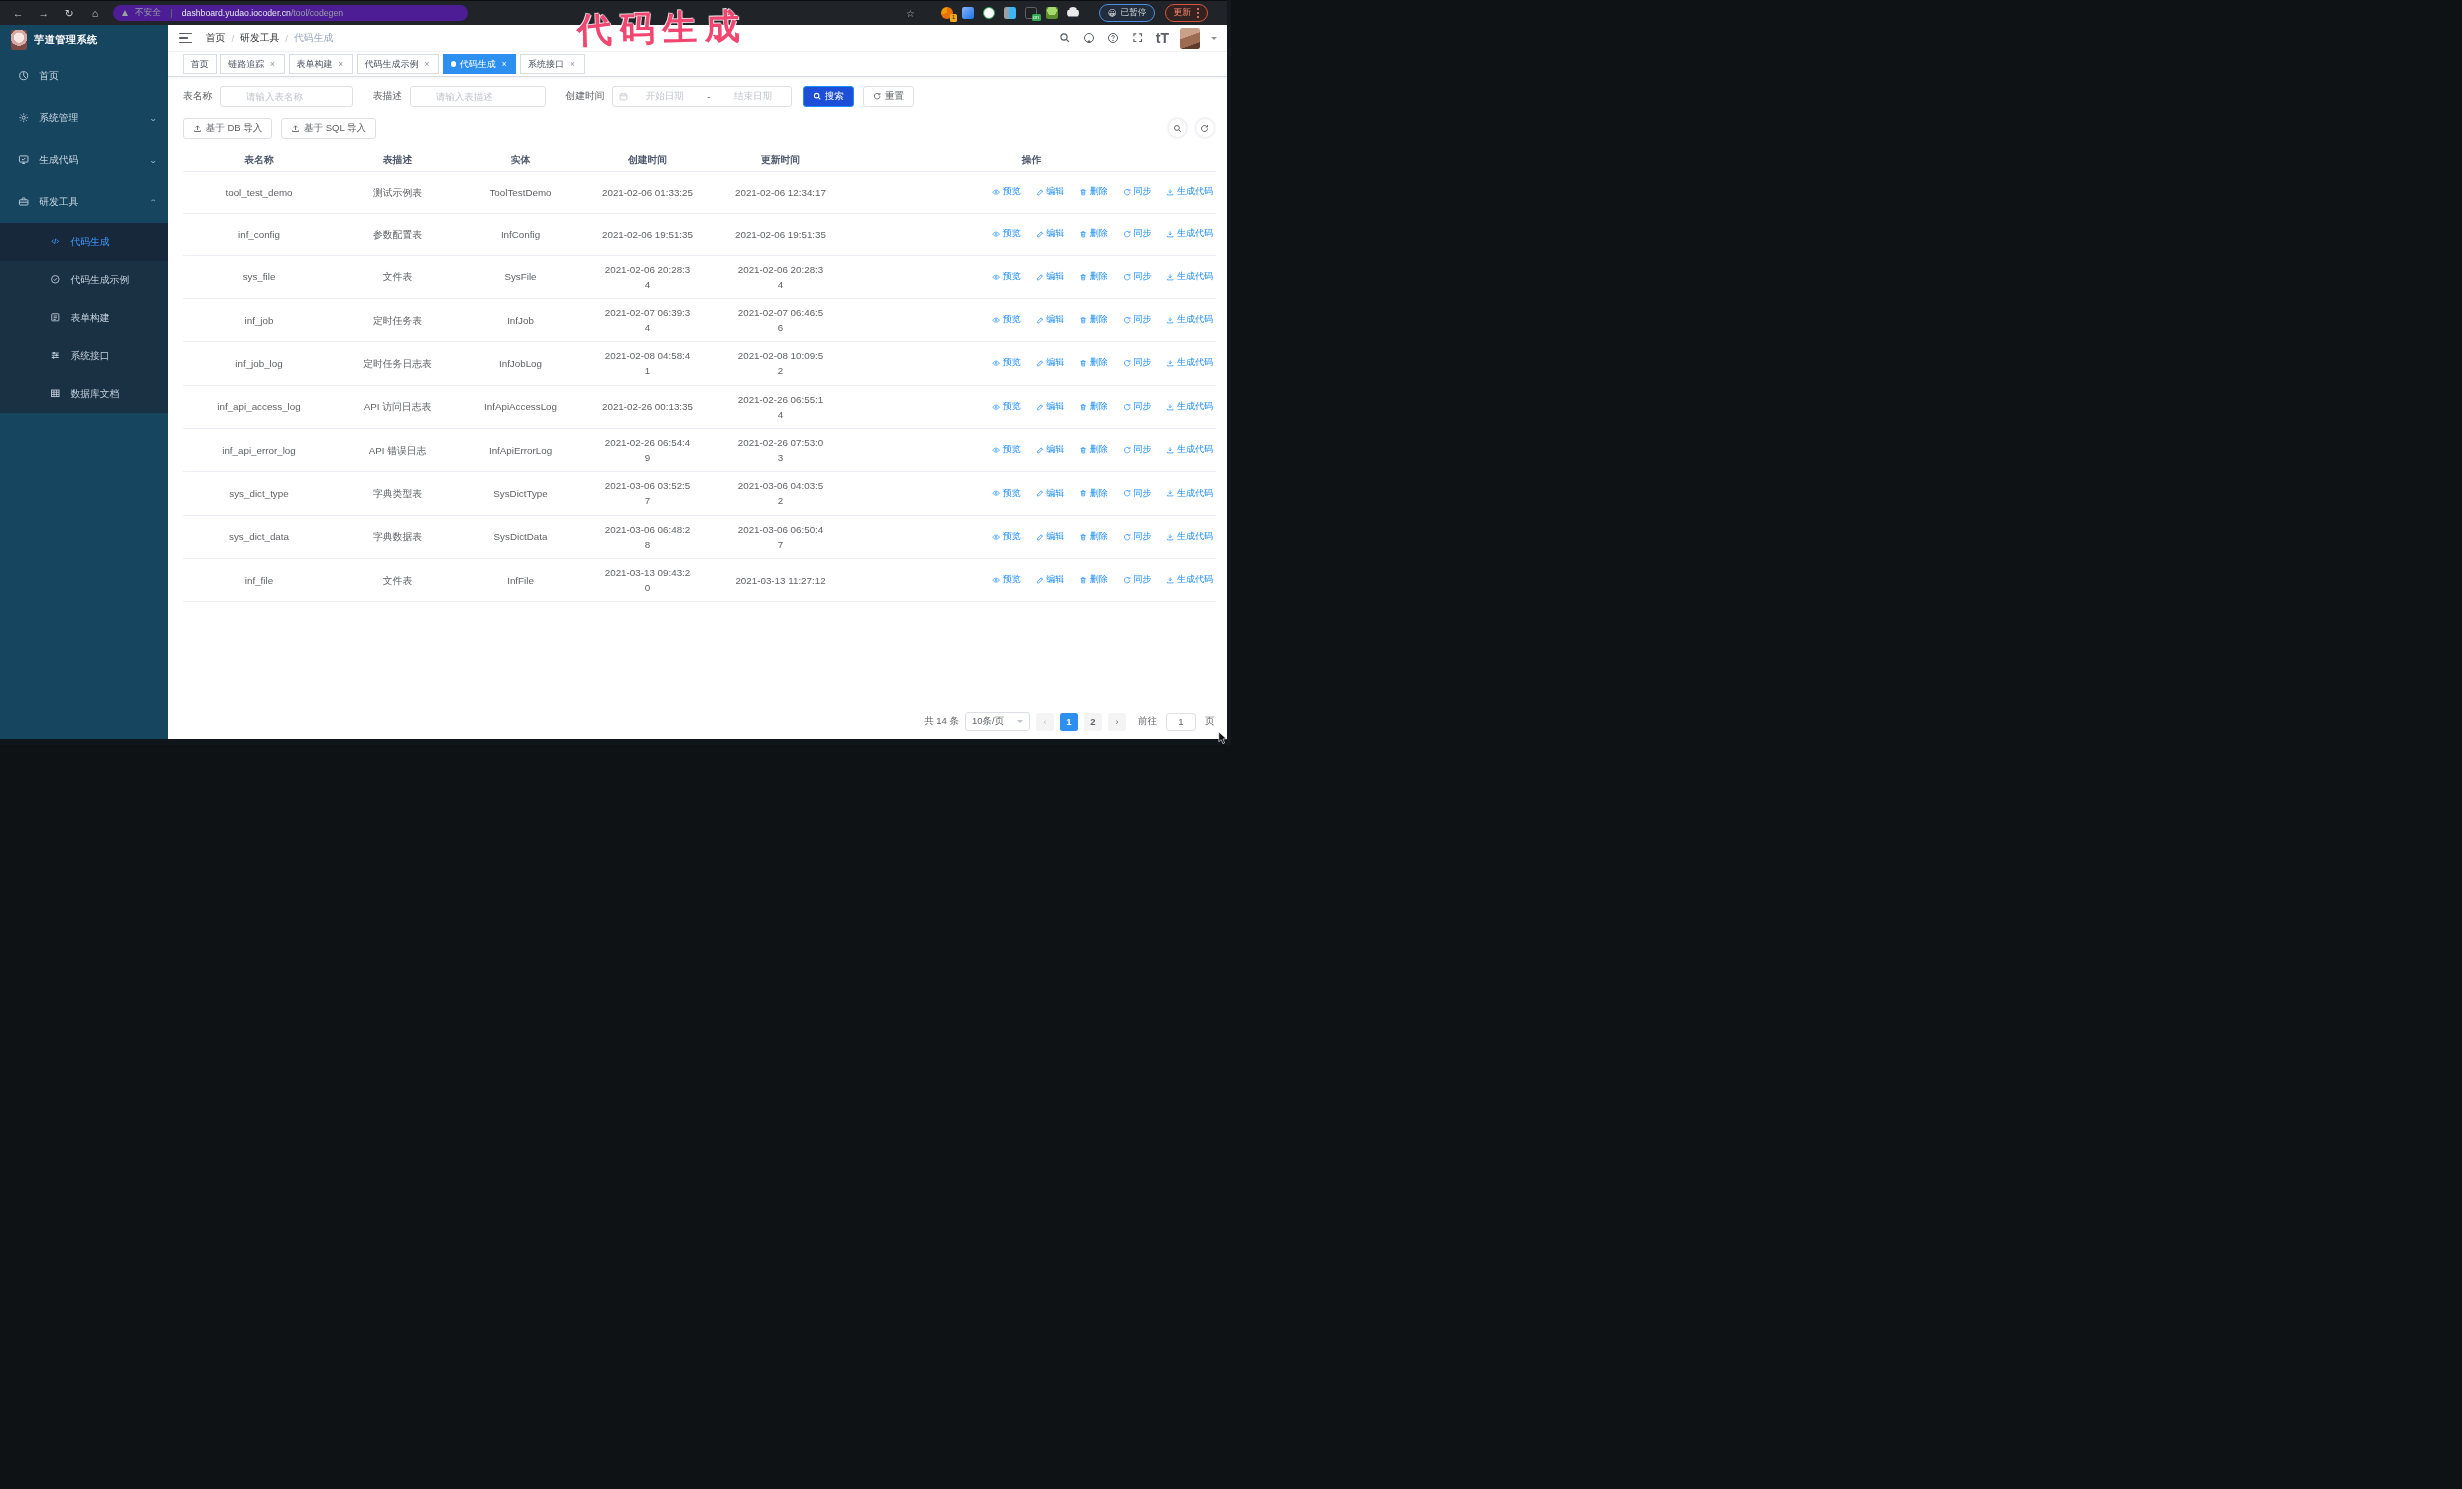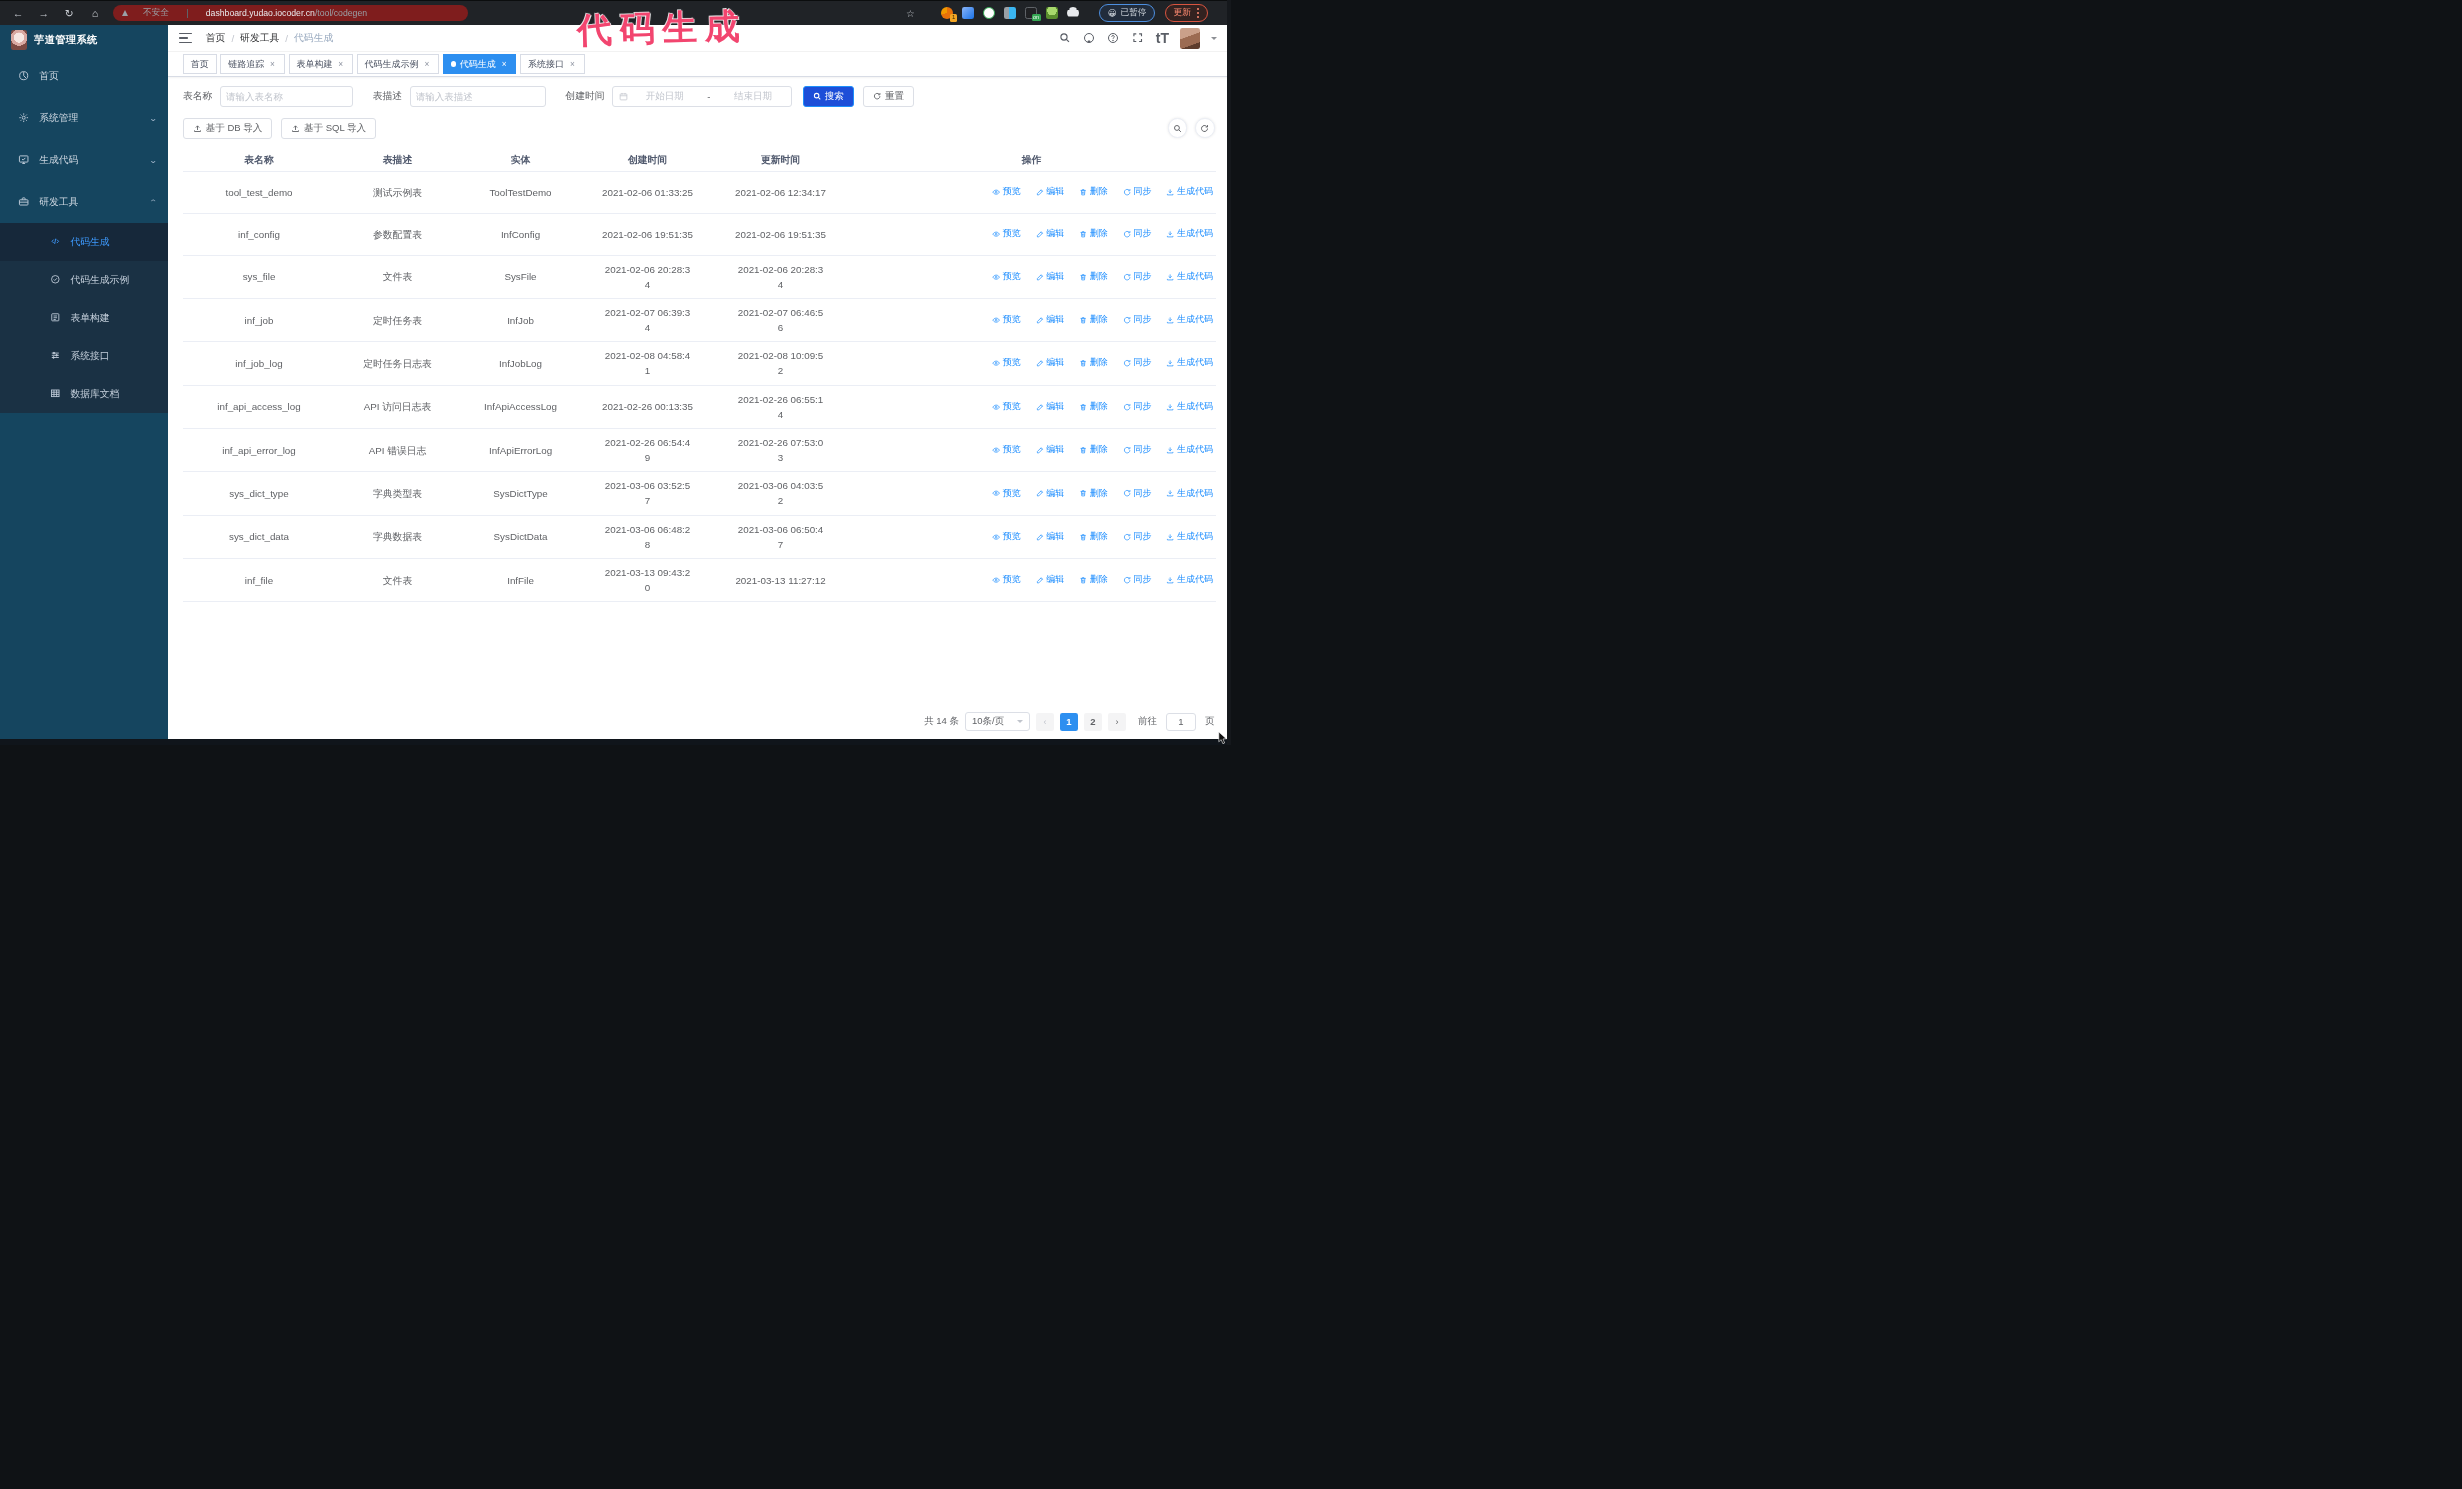--- a/index.html
+++ b/index.html
@@ -5,22 +5,22 @@
   * { margin:0; padding:0; box-sizing:border-box; }
   html,body { width:1231px; height:745px; }
   body { font-family:"Liberation Sans","DejaVu Sans",sans-serif; background:#0f1215; overflow:hidden; }
   .screen { position:relative; width:1231px; height:745px; background:#0f1215; }
 
   
   .browser-bar { position:relative; height:25px; background:#202327; border-top:1.5px solid #0b0d0e;
     display:flex; align-items:center; padding:0 7.6px; z-index:5; }
   .bnav { display:flex; align-items:center; gap:13.6px; color:#c8ccd2; margin-left:4.5px; }
   .bnav .bicon { width:12px; height:12px; display:flex; align-items:center; justify-content:center; font-size:10.6px; cursor:pointer; }
-  .omnibox { margin-left:12px; width:355px; height:16.7px; border-radius:8.3px; background:#7f1d1d;
-    display:flex; align-items:center; padding:0 9px; gap:15px; font-size:8.7px; color:#9aa0a6; }
+  .omnibox { margin-left:12px; width:355px; height:16.7px; border-radius:8.3px; background:#4c1d95;
+    display:flex; align-items:center; padding:0 9px; gap:7px; font-size:8.7px; color:#9aa0a6; }
   .omnibox .warn-tri { width:0; height:0; border-left:3.8px solid transparent; border-right:3.8px solid transparent; border-bottom:6.8px solid #9aa0a6; position:relative; }
   .omnibox .divider { width:0.8px; height:9px; background:#5f6368; margin:0 3px; }
   .omnibox .domain { color:#e8eaed; }
   .omnibox .path { color:#9aa0a6; }
   .star { position:absolute; left:906px; color:#c8ccd2; font-size:9.8px; }
   .ext-row { position:absolute; left:941px; display:flex; align-items:center; gap:9px; }
   .ext { width:12px; height:12px; border-radius:50%; position:relative; }
   .ext-badge { position:absolute; right:-3.8px; bottom:-3px; background:#f5a623; color:#3c2a00; font-size:6px; line-height:7.6px; padding:0 1.5px; border-radius:1.5px; }
   .on-badge { position:absolute; right:-4.5px; bottom:-3px; background:#34a853; color:#fff; font-size:5.3px; line-height:6.8px; padding:0 1.5px; border-radius:1.5px; }
   .pill { height:18px; border-radius:9px; display:flex; align-items:center; gap:3.8px; padding:0 7.6px; font-size:8.7px; }
@@ -73,21 +73,21 @@
   .tag .dot { width:5.3px; height:5.3px; border-radius:50%; background:#fff; display:none; }
   .tag .tclose { font-size:8.3px; color:#8d93a0; width:9px; height:9px; line-height:8.3px; text-align:center; border-radius:50%; }
   .tag.active { background:#2d8ff0; border-color:#2d8ff0; color:#fff; }
   .tag.active .dot { display:block; }
   .tag.active .tclose { color:#fff; }
 
   
   .content { flex:1; padding:9px 15px 0 15px; display:flex; flex-direction:column; min-height:0; }
   .filter-row { display:flex; align-items:center; margin-bottom:10.6px; }
   .f-label { font-size:9.8px; color:#606266; margin-right:7.6px; }
-  .f-input { height:21px; border:0.8px solid #dcdfe6; border-radius:3px; padding:0 5px; font-size:9.5px; color:#606266;
+  .f-input { height:21px; border:0.8px solid #dcdfe6; border-radius:3px; padding:0 25px; font-size:9.5px; color:#606266;
     background:#fff; outline:none; }
   .f-input::placeholder { color:#c0c4cc; }
   .name-input { width:133px; margin-right:19.7px; }
   .desc-input { width:136px; margin-right:19.7px; }
   .date-box { width:180px; height:21px; border:0.8px solid #dcdfe6; border-radius:3px; display:flex; align-items:center;
     padding:0 6px; gap:4.5px; color:#c0c4cc; font-size:9.5px; margin-right:10.6px; background:#fff; cursor:text; }
   .date-box .cal { color:#c0c4cc; }
   .date-box .dsep { flex:0 0 auto; color:#606266; padding:0 6px; }
   .date-box .dph { flex:1; text-align:center; }
   .btn { height:21px; border-radius:3px; font-size:9.5px; display:inline-flex; align-items:center; gap:3.8px;

